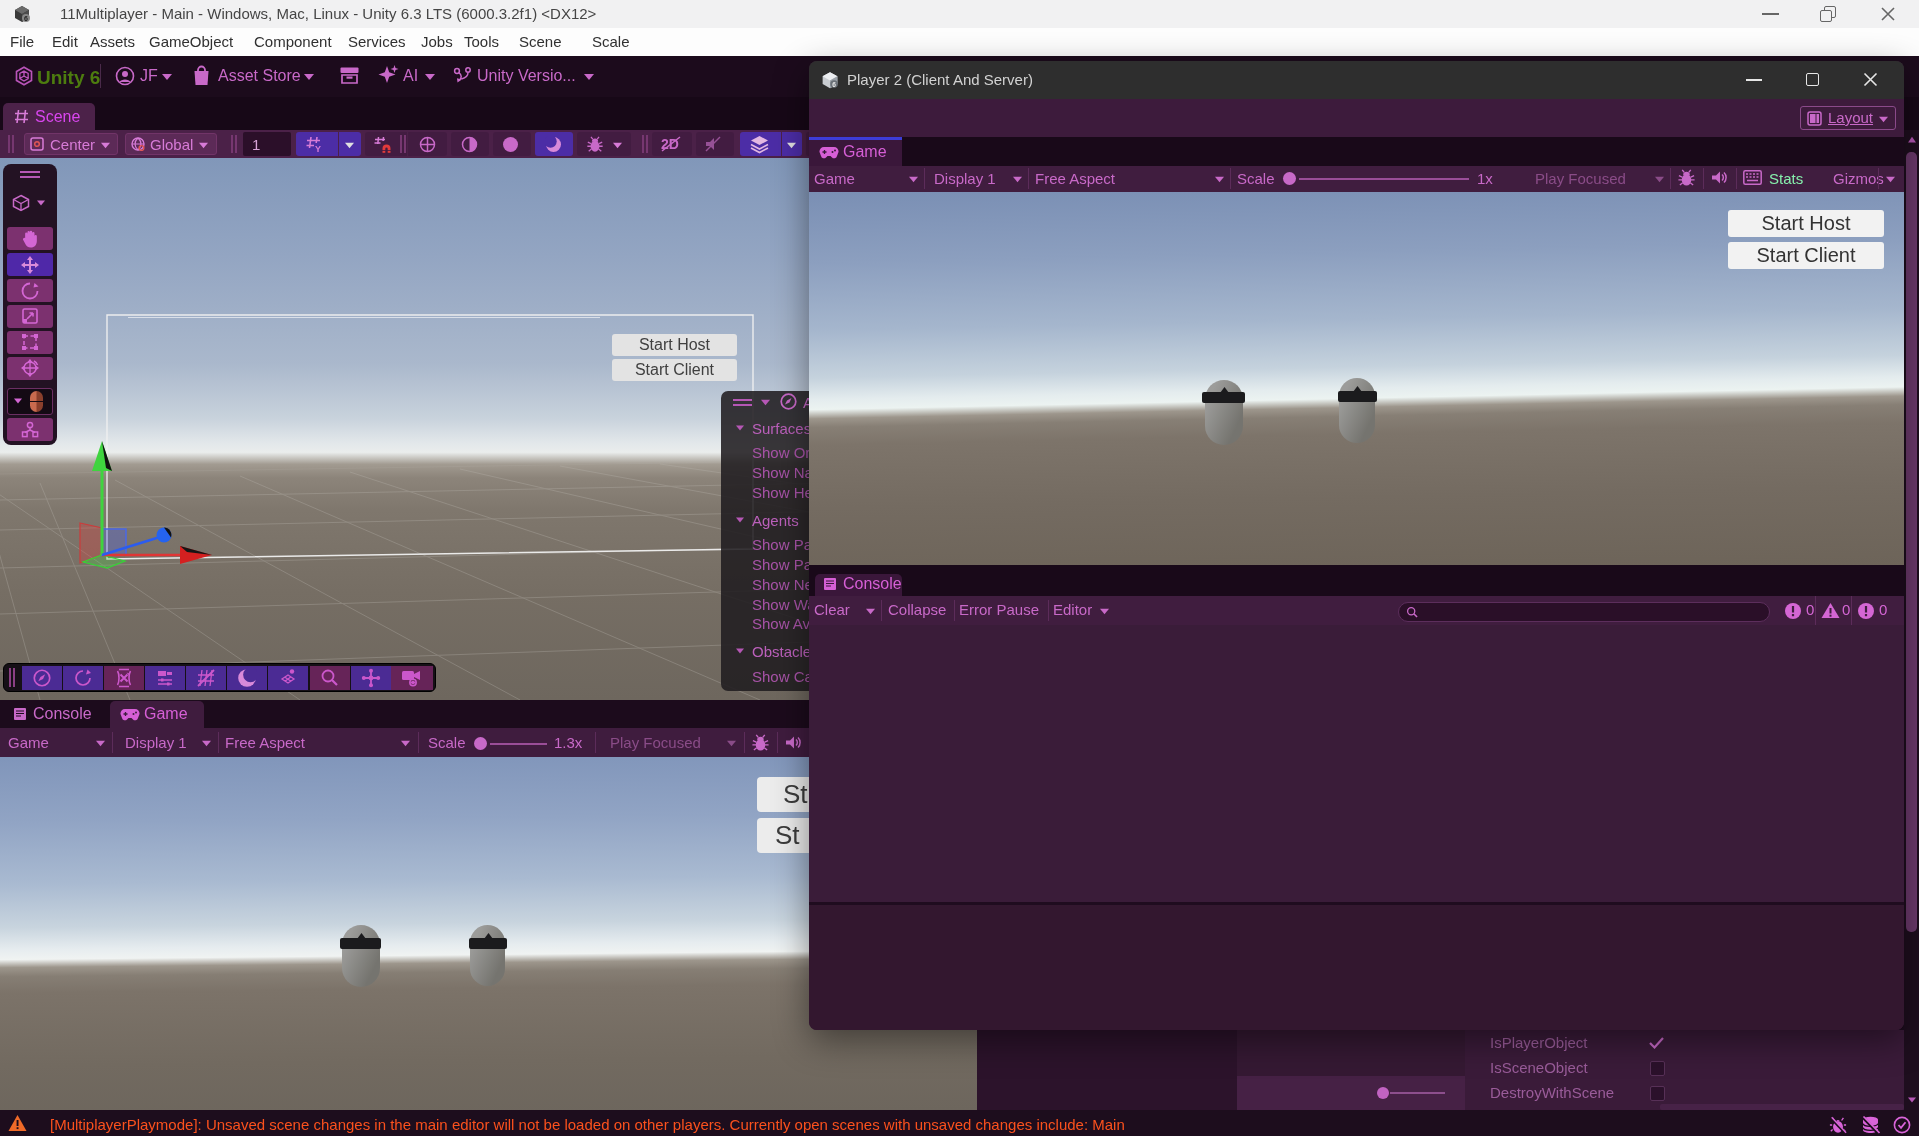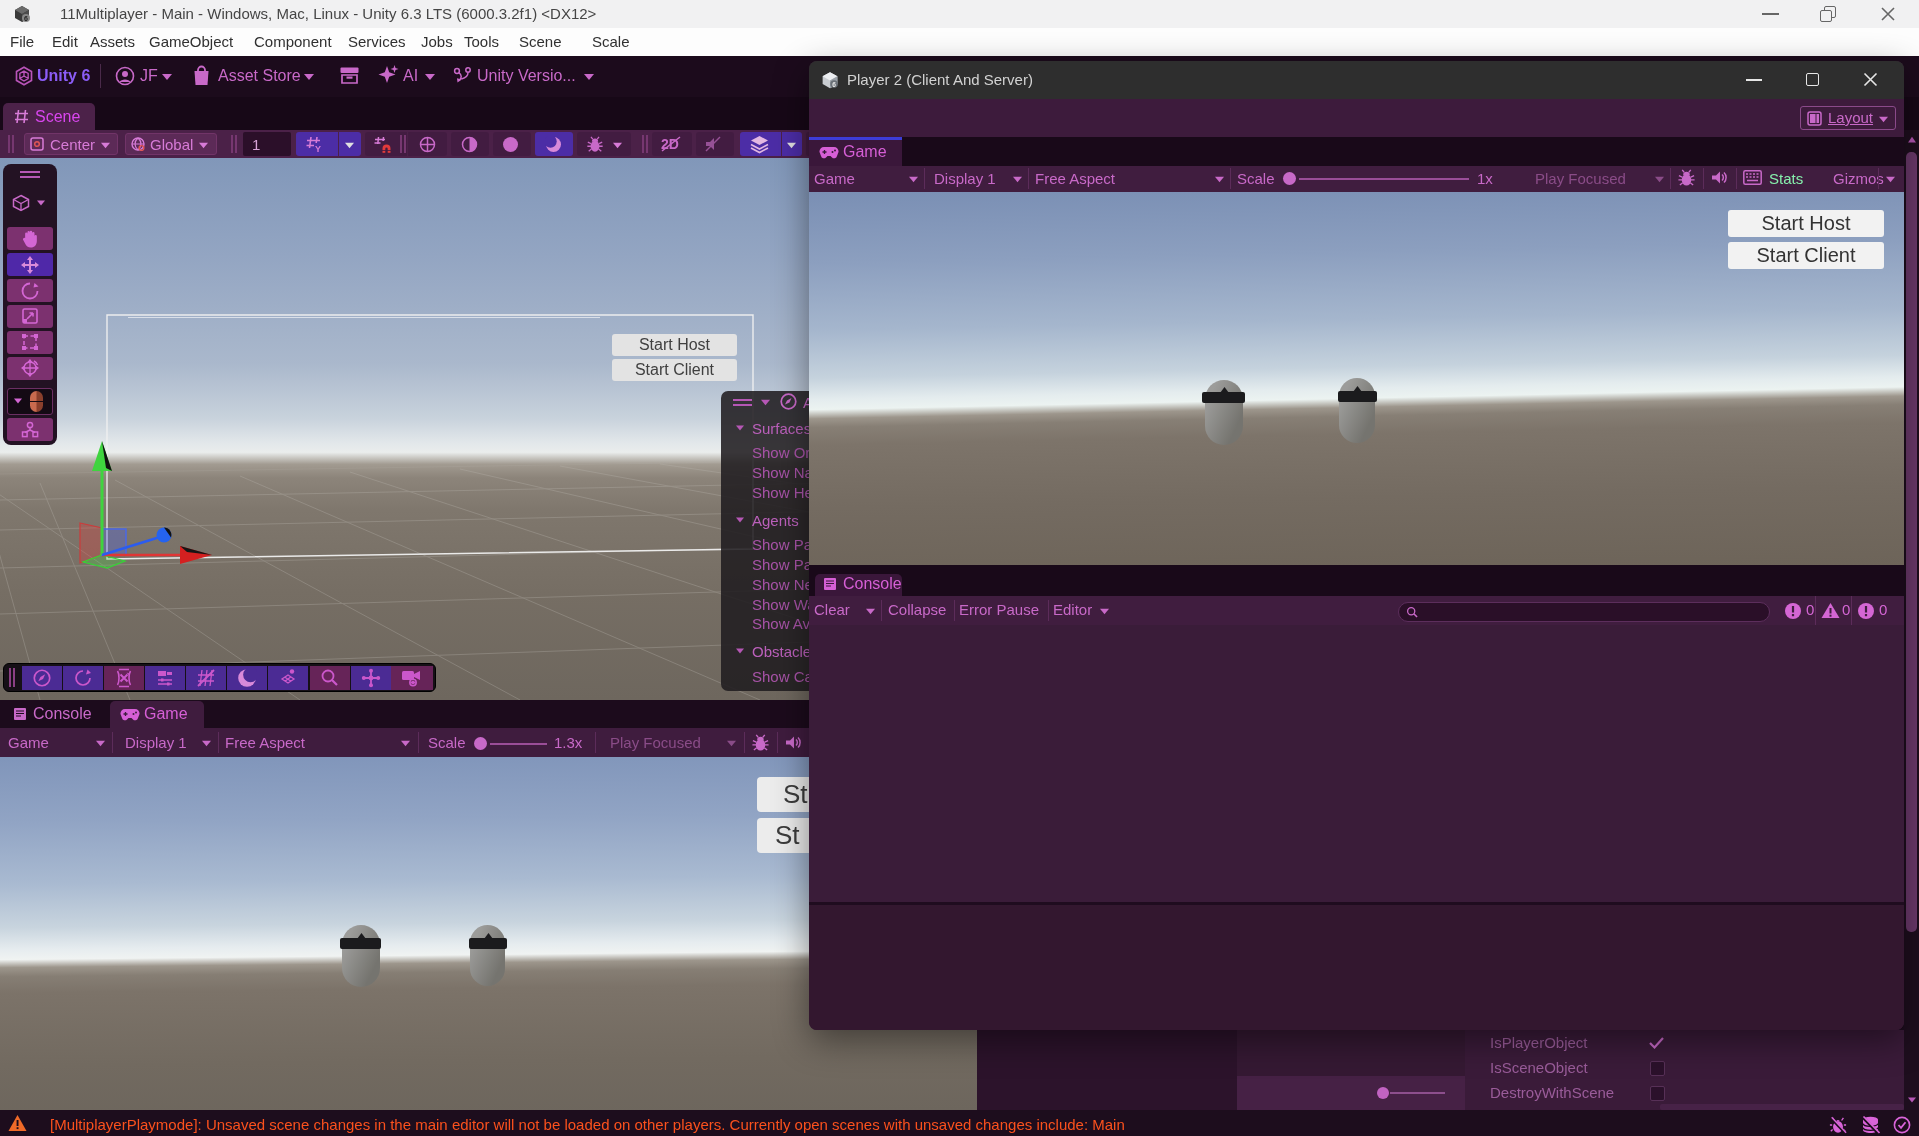--- a/index.html
+++ b/index.html
@@ -43,21 +43,21 @@
     <span class="abs" style="left:519px;top:5px;">Scene</span>
       <span class="abs" style="left:592px;top:5px;">Scale</span>
   </div>
 
   <div class="abs" style="left:0;top:56px;width:1919px;height:41px;background:#1c0b1c;"></div>
   <div id="maintoolbar">
     <svg class="abs" style="left:14px;top:66px;" width="20" height="20" viewBox="0 0 24 24">
       <path d="M12 1.5 L21 6.7 V17.3 L12 22.5 L3 17.3 V6.7 Z" fill="none" stroke="#b954b9" stroke-width="2"></path>
       <path d="M12 6 L17 9 V15 L12 18 L7 15 V9 Z M12 6 V12 M12 12 L17 15 M12 12 L7 15" fill="none" stroke="#b954b9" stroke-width="1.6"></path>
     </svg>
-    <div class="abs" style="left:37px;top:67px;font-size:16px;font-weight:bold;color:#8b5cf6;">Unity 6</div>
+    <div class="abs" style="left:37px;top:67px;font-size:19px;font-weight:bold;color:#4d7c0f;">Unity 6</div>
     <div class="abs" style="left:100px;top:64px;width:1px;height:24px;background:#4a2a4a;"></div>
     <svg class="abs" style="left:115px;top:66px;" width="20" height="20" viewBox="0 0 20 20">
         <circle cx="10" cy="10" r="8.5" fill="none" stroke="#c869c8" stroke-width="1.6"></circle>
         <circle cx="10" cy="8" r="3" fill="#c869c8"></circle>
         <path d="M4.5 16 C6 12.5 14 12.5 15.5 16" fill="#c869c8"></path>
       </svg>
     <div class="abs" style="left:140px;top:67px;font-size:16px;color:#c869c8;">JF</div>
     <svg class="abs" style="left:161px;top:72px;" width="12" height="10" viewBox="0 0 12 10">
         <path d="M1 2 L6 8 L11 2 Z" fill="#c869c8"></path>
       </svg>

